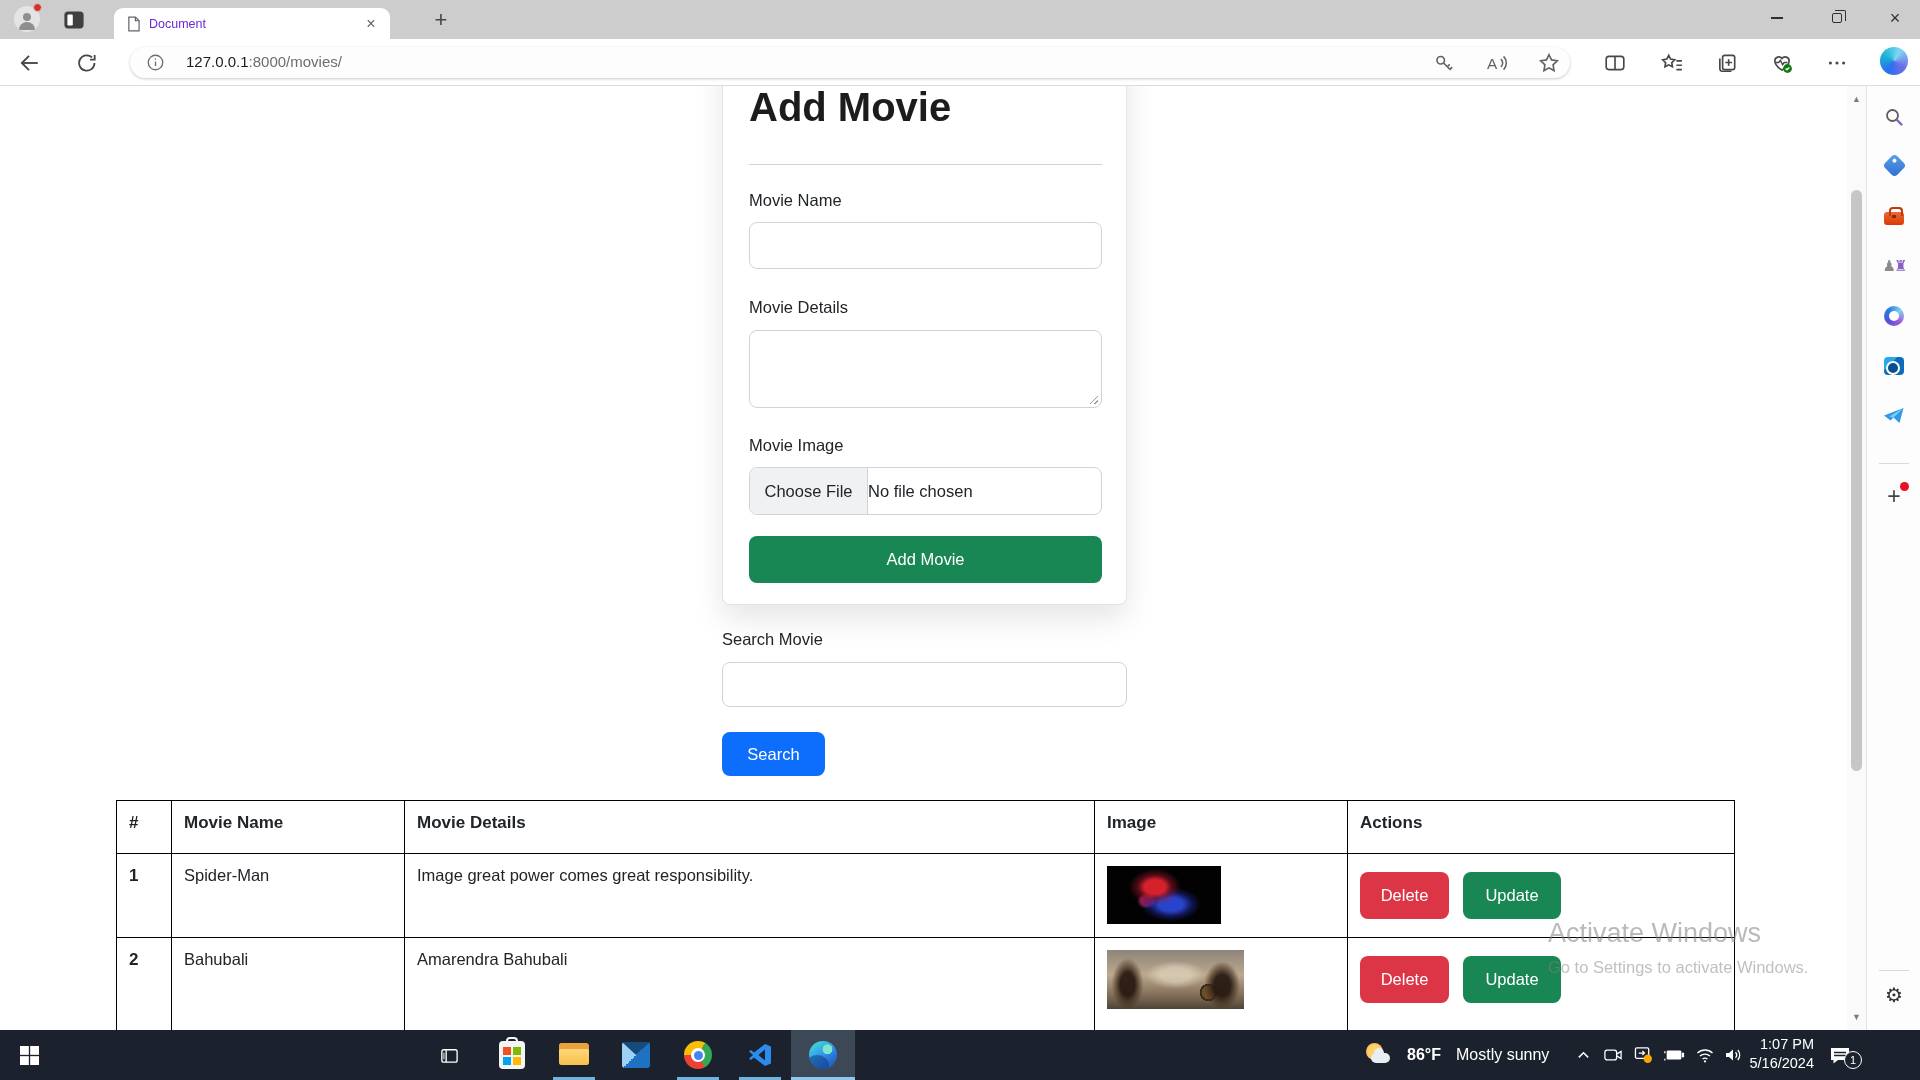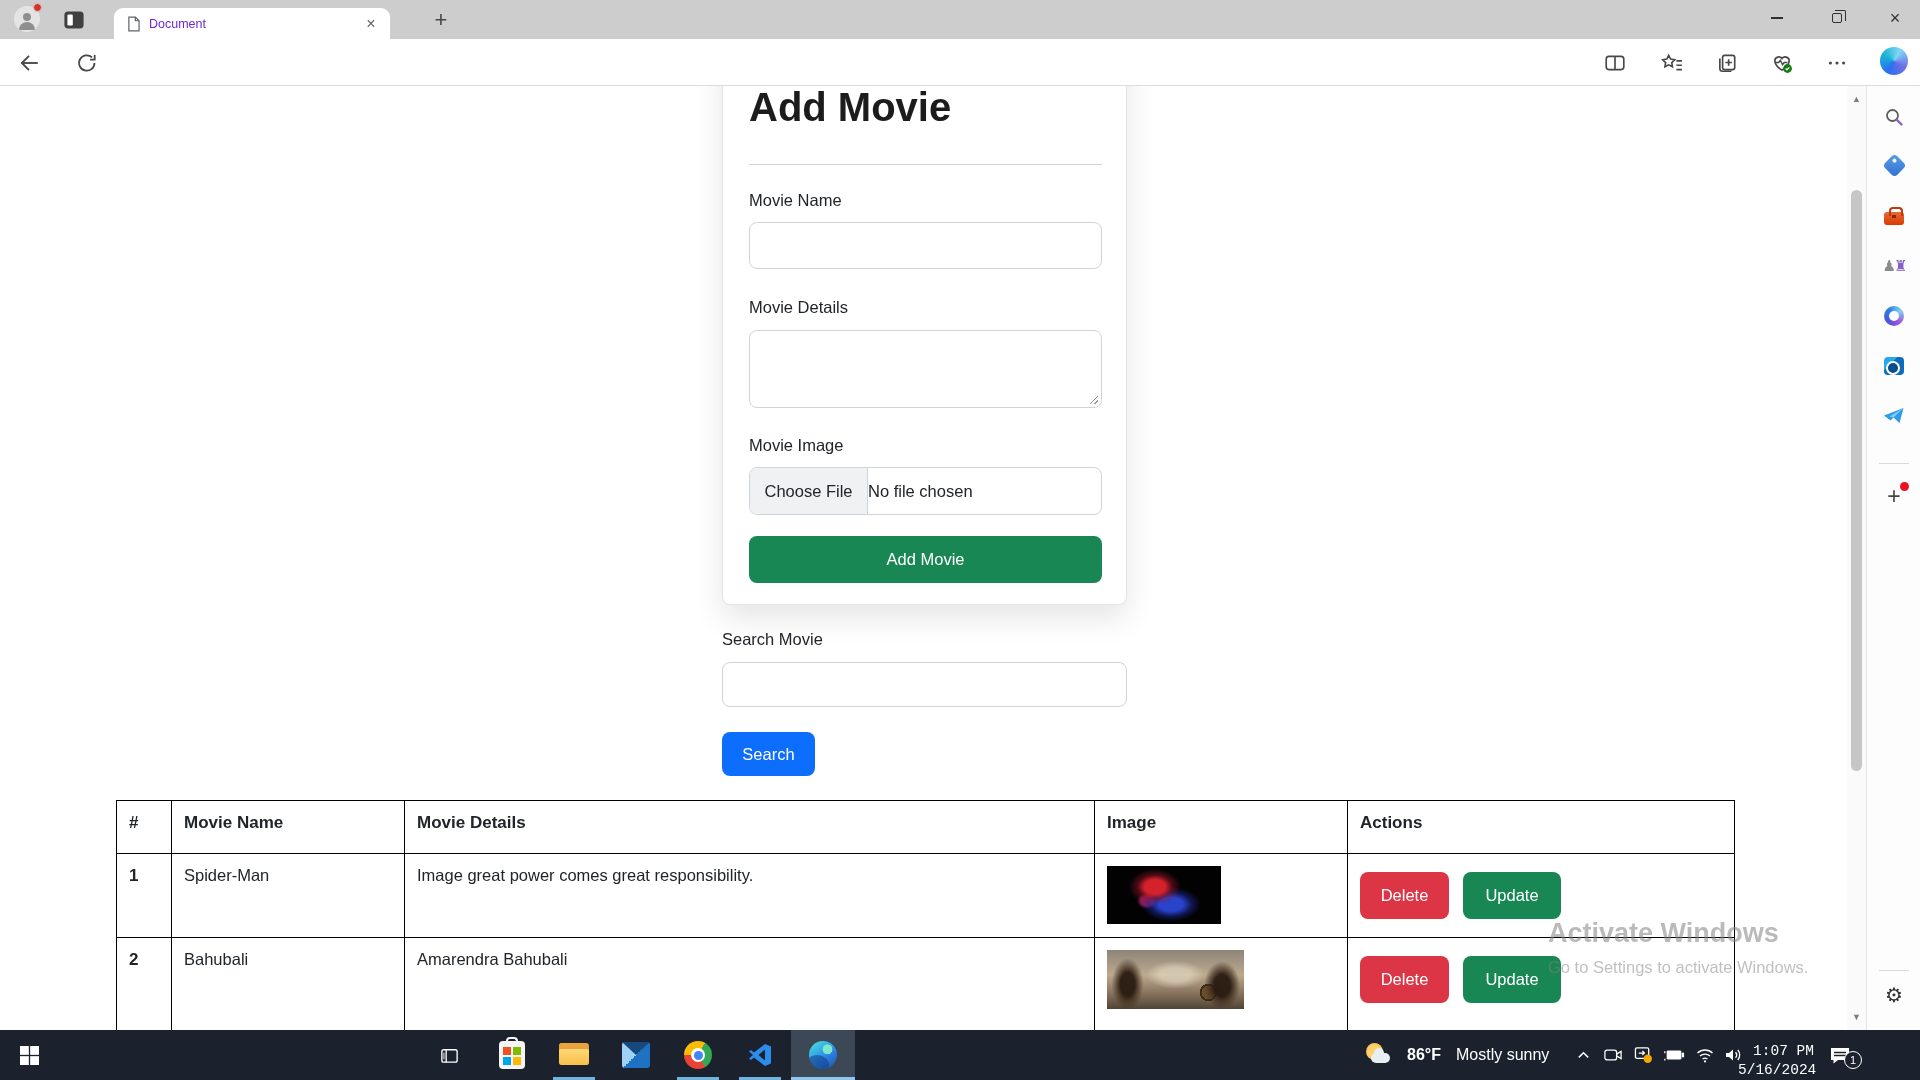--- a/index.html
+++ b/index.html
@@ -79,21 +79,21 @@
       radial-gradient(ellipse 30px 17px at 56% 66%, rgba(45,75,225,.9) 0 40%, rgba(30,40,160,.5) 70%, transparent 100%),
       radial-gradient(ellipse 10px 8px at 35% 60%, rgba(200,40,120,.7) 0 60%, transparent 100%); }
   .poster2 { width:137px; height:59px;
     background-image:
       radial-gradient(ellipse 16px 26px at 15% 58%, rgba(40,26,16,.95) 0 45%, rgba(62,42,26,.6) 70%, transparent 100%),
       radial-gradient(ellipse 18px 24px at 84% 60%, rgba(38,26,16,.95) 0 45%, rgba(62,42,26,.6) 72%, transparent 100%),
       radial-gradient(circle 11px at 74% 72%, #6b4e2c 0 62%, #3a2a18 63% 78%, transparent 79%),
       radial-gradient(ellipse 30px 14px at 50% 42%, rgba(235,225,205,.55) 0 50%, transparent 100%),
       linear-gradient(180deg,#8d8478 0%, #bca98e 42%, #8a7660 72%, #4f4335 100%); }
   .row-actions { display:flex; gap:14px; margin-top:6px; }
-  .watermark1 { position:absolute; left:1548px; top:832px; font-size:27px; color:rgba(130,130,130,.55);font-weight:bold; }
+  .watermark1 { position:absolute; left:1548px; top:832px; font-size:27px; color:rgba(130,130,130,.55); }
   .watermark2 { position:absolute; left:1548px; top:872px; font-size:16.5px; color:rgba(130,130,130,.5);text-align:center; }
 
   
   #scrollbar { position:absolute; left:1847px; top:86px; width:19px; height:944px; background:#fafafa; }
   .sb-arrow { position:absolute; left:0; width:19px; text-align:center; font-size:9px; color:#7d7d7d; }
   .sb-thumb { position:absolute; left:4px; top:104px; width:11px; height:581px; background:#c6c6c6;
               border-radius:6px; }
 
   
   #sidebar { position:absolute; left:1866px; top:86px; width:54px; height:944px; background:#fdfdfd;
@@ -134,22 +134,22 @@
   .bing-art { width:74px; height:50px; flex:none;
     background-image:
       radial-gradient(ellipse 40px 18px at 90% 108%, #2e6b35 0 60%, transparent 61%),
       radial-gradient(ellipse 34px 14px at 8% 112%, #3a7d42 0 60%, transparent 61%),
       linear-gradient(90deg, transparent 0 26%, #bf5c30 26% 33%, transparent 33% 60%, #bf5c30 60% 67%, transparent 67%),
       linear-gradient(180deg, transparent 0 58%, #a8502c 58% 66%, transparent 66%),
       linear-gradient(180deg, #c2c8cc 0 62%, #8fb0a8 62% 80%, #5c8168 80% 100%); }
   .run-bar { position:absolute; bottom:0; height:3px; background:#6fb3e0; }
   .edge-active { background:#3c4856; }
   .tray-txt { color:#fff; font-size:16px; }
-  .clock { position:absolute; left:1738px; top:12px; width:76px; color:#fff; font-size:14.5px;
-           text-align:right; line-height:19px;font-family:Liberation Mono, monospace; }
+  .clock { position:absolute; left:1738px; top:5px; width:76px; color:#fff; font-size:14.5px;
+           text-align:right; line-height:19px; }
   .ac-badge { position:absolute; left:1844px; top:1051px; width:18px; height:18px; border-radius:50%;
               border:1.5px solid #fff; background:#1b222d; color:#fff; font-size:11px; text-align:center;
               line-height:16px; z-index:3; }
   .weather-ico { position:relative; width:28px; height:24px; }
   .weather-ico .sun { position:absolute; left:2px; top:0; width:17px; height:17px; border-radius:50%;
               background:radial-gradient(circle,#ffd36b 0 45%, #f8a64c 100%); }
   .weather-ico .cloud { position:absolute; left:7px; top:10px; width:19px; height:10px; border-radius:8px;
               background:#e8eef2; }
   .weather-ico .cloud::before { content:""; position:absolute; left:3px; top:-5px; width:10px; height:10px;
               border-radius:50%; background:#e8eef2; }
@@ -195,20 +195,41 @@
 
   <div id="toolbar">
     <svg class="tb-ico" style="left:18px;" viewBox="0 0 20 20" fill="none" stroke="#474747" stroke-width="1.7">
       <path d="M10 3.5 3.5 10 10 16.5"></path>
         <path d="M3.5 10H18"></path>
     </svg>
     <svg class="tb-ico" style="left:76px;" viewBox="0 0 20 20" fill="none" stroke="#474747" stroke-width="1.6">
       <path d="M16.8 10a7 7 0 1 1-2.2-5.1"></path>
         <polyline points="17,2.8 17,7 12.8,7"></polyline>
     </svg>
+    <div class="addr">
+      <svg class="tb-ico" style="left:16px; top:6px; width:19px; height:19px;" viewBox="0 0 20 20" fill="none" stroke="#6d6d6d" stroke-width="1.4">
+        <circle cx="10" cy="10" r="7.6"></circle>
+          <line x1="10" y1="9" x2="10" y2="13.8"></line>
+          <circle cx="10" cy="6.2" r="0.8" fill="#6d6d6d" stroke="none"></circle>
+      </svg>
+      <div class="addr-url">
+        <span class="addr-host">127.0.0.1</span><span class="addr-path">:8000/movies/</span>
+      </div>
+      <svg class="tb-ico" style="left:1303px; top:5px;" viewBox="0 0 20 20" fill="none" stroke="#5f6368" stroke-width="1.5">
+        <circle cx="7" cy="7.5" r="3.4"></circle>
+          <path d="M9.6 10 16 16.4M13 13.4l2.2-2.2M15.4 15.8l2-2"></path>
+      </svg>
+      <svg class="tb-ico" style="left:1356px; top:5px;" viewBox="0 0 20 20">
+        <text x="1" y="15" font-size="14" fill="#5f6368" font-family="Liberation Sans,sans-serif">A</text>
+        <path d="M13.5 6.5a4.5 4.5 0 0 1 0 7M16 4a8.5 8.5 0 0 1 0 12" fill="none" stroke="#5f6368" stroke-width="1.4"></path>
+      </svg>
+      <svg class="tb-ico" style="left:1408px; top:5px;" viewBox="0 0 20 20" fill="none" stroke="#5f6368" stroke-width="1.5">
+        <path d="M10 2.5l2.3 4.7 5.2.8-3.8 3.7.9 5.2L10 14.4l-4.6 2.5.9-5.2L2.5 8l5.2-.8z"></path>
+      </svg>
+    </div>
     <svg class="tb-ico" style="left:1604px;" viewBox="0 0 20 20" fill="none" stroke="#474747" stroke-width="1.5">
       <rect x="2" y="4" width="16" height="12" rx="2.5"></rect>
         <line x1="10" y1="4" x2="10" y2="16"></line>
     </svg>
     <svg class="tb-ico" style="left:1661px;" viewBox="0 0 20 20" fill="none" stroke="#474747" stroke-width="1.5">
       <path d="M7 3l1.7 3.4 3.8.6-2.7 2.7.6 3.8L7 11.7l-3.4 1.8.6-3.8L1.5 7l3.8-.6z"></path>
       <path d="M14 8h5M14 12h5M14 16h5"></path>
     </svg>
     <svg class="tb-ico" style="left:1716px;" viewBox="0 0 20 20" fill="none" stroke="#474747" stroke-width="1.5">
       <rect x="6" y="3" width="11" height="13" rx="2"></rect>
@@ -244,21 +265,21 @@
       <label class="fld-label" style="top:389px;">Movie Image</label>
       <div class="file-box">
         <span class="file-btn">Choose File</span>
         <span class="file-txt">No file chosen</span>
       </div>
       <button class="btn btn-success abs" style="left:26px; top:489px; width:353px; height:47px;">Add Movie</button>
     </div>
 
     <label class="fld-label abs" style="left:722px; top:544px; font-size:16.5px; color:#212529;">Search Movie</label>
     <input class="bs-input" style="left: 722px; top: 576px; width: 405px; height: 45px;">
-    <button class="btn btn-primary abs" style="left:722px; top:646px; width:93px; height:44px;">Search</button>
+    <button class="btn btn-primary abs" style="left:722px; top:646px; width:103px; height:44px;">Search</button>
 
     <table id="movies-table">
       <colgroup>
           <col style="width:55px">
           <col style="width:233px">
           <col style="width:690px">
           <col style="width:253px">
           <col style="width:387px">
         </colgroup>
       <tbody>

